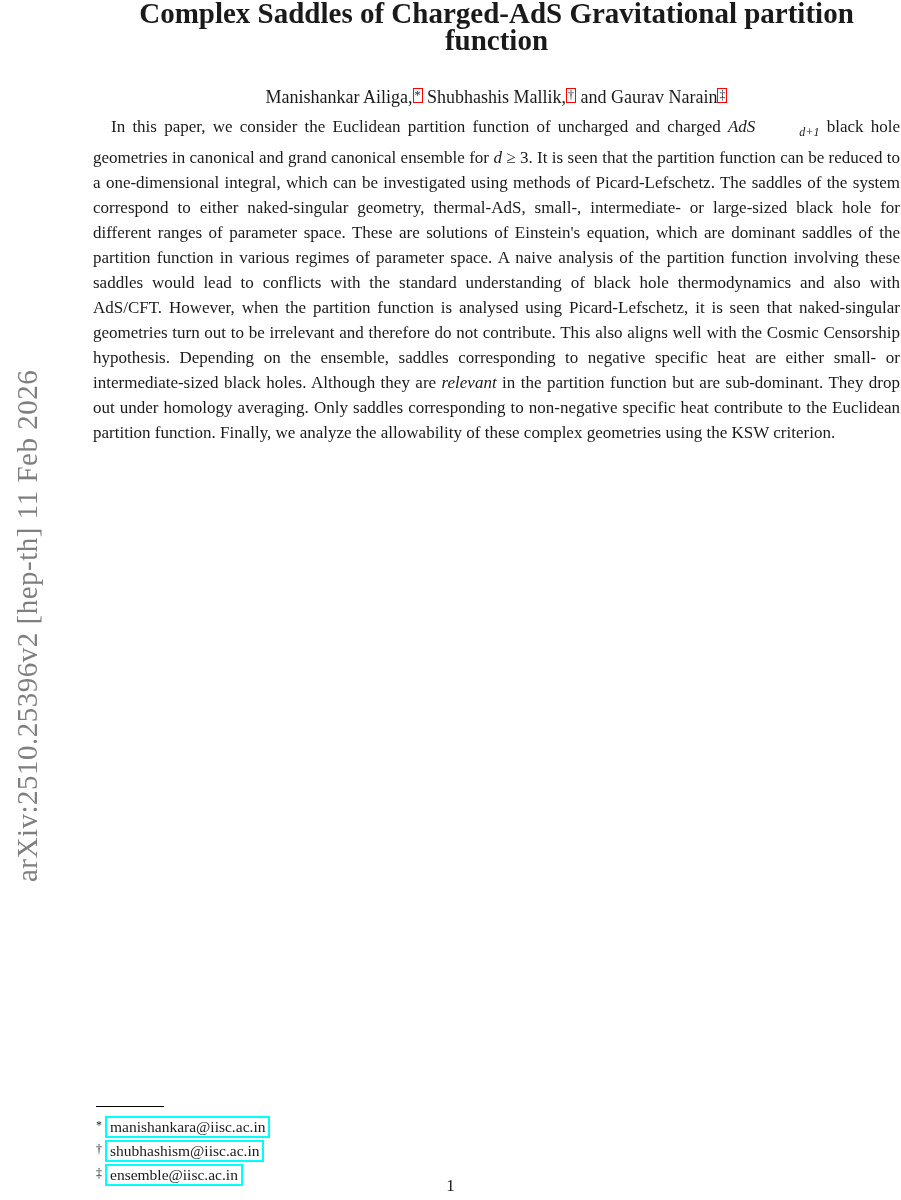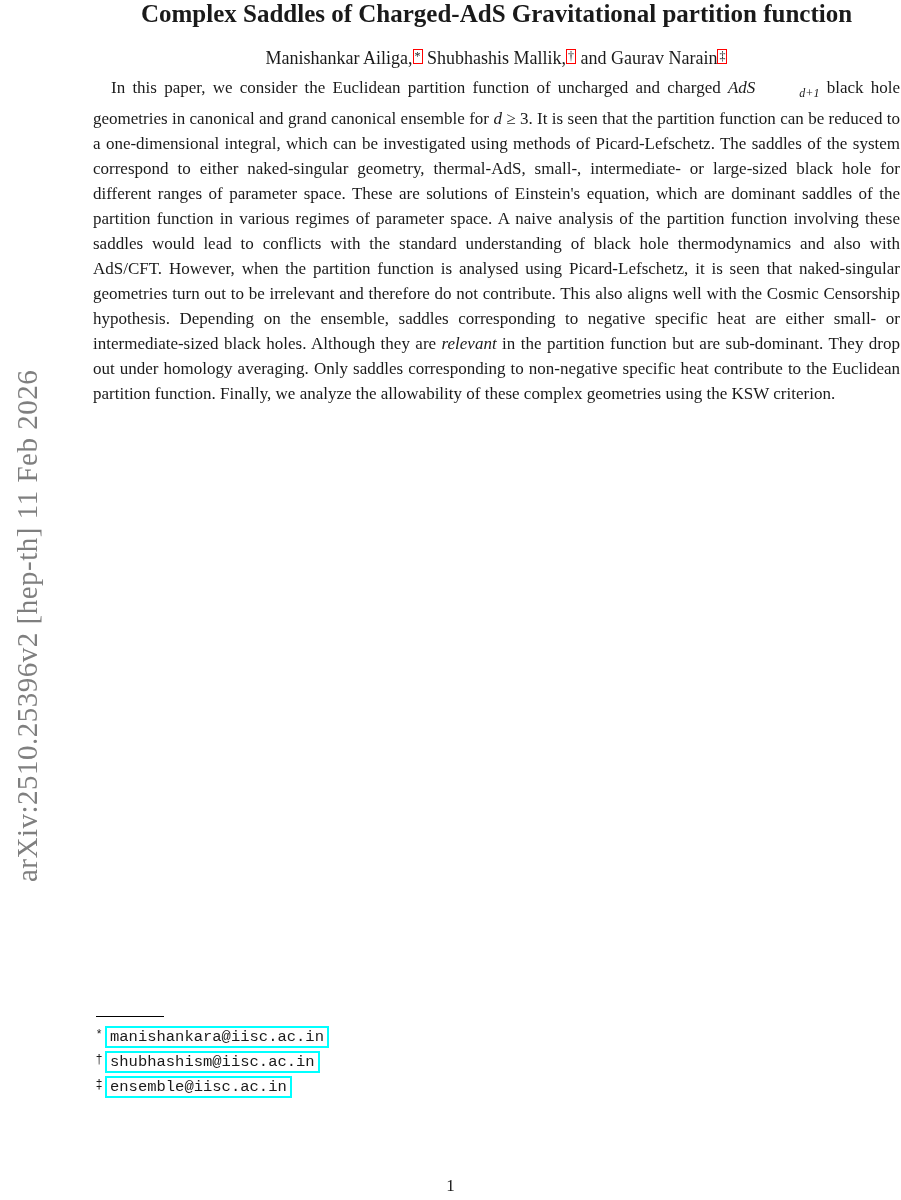--- a/index.html
+++ b/index.html
@@ -21,27 +21,27 @@
     color: #7f7f7f;
     letter-spacing: 0.5px;
   }
   .content {
     position: absolute;
     left: 93px; top: 0;
     width: 807px;
   }
   .title {
     margin: 0;
-    font-size: 25px;
+    font-size: 29px;
     font-weight: bold;
     text-align: center;
     line-height: 27px;
   }
   .authors {
-    margin-top: 21px;
+    margin-top: 33px;
     text-align: center;
     font-size: 18px;
     line-height: 20px;
   }
   .marker-box {
     display: inline-block;
     border: 1px solid #ff0000;
     font-size: 12px;
     line-height: 13px;
     padding: 0 1px;
@@ -65,23 +65,22 @@
     margin: 3px 0 0 0;
     font-size: 17px;
     line-height: 25px;
     text-align: justify;
     text-indent: 18px;
   }
   .math-italic { font-style: italic; }
   sub.math-italic { font-size: 12px; padding-left: 44px; }
   .footnotes {
     position: absolute;
-    left: 93px; top: 1016px;
+    left: 93px; top: 1106px;
     font-size: 15.5px;
-    font-family: Liberation Mono, monospace;
   }
   .footnote-rule {
     width: 68px;
     height: 0;
     border-top: 1.5px solid #000000;
     margin: 0 0 7px 3px;
   }
   .footnote-line {
     line-height: 23px;
     white-space: nowrap;

